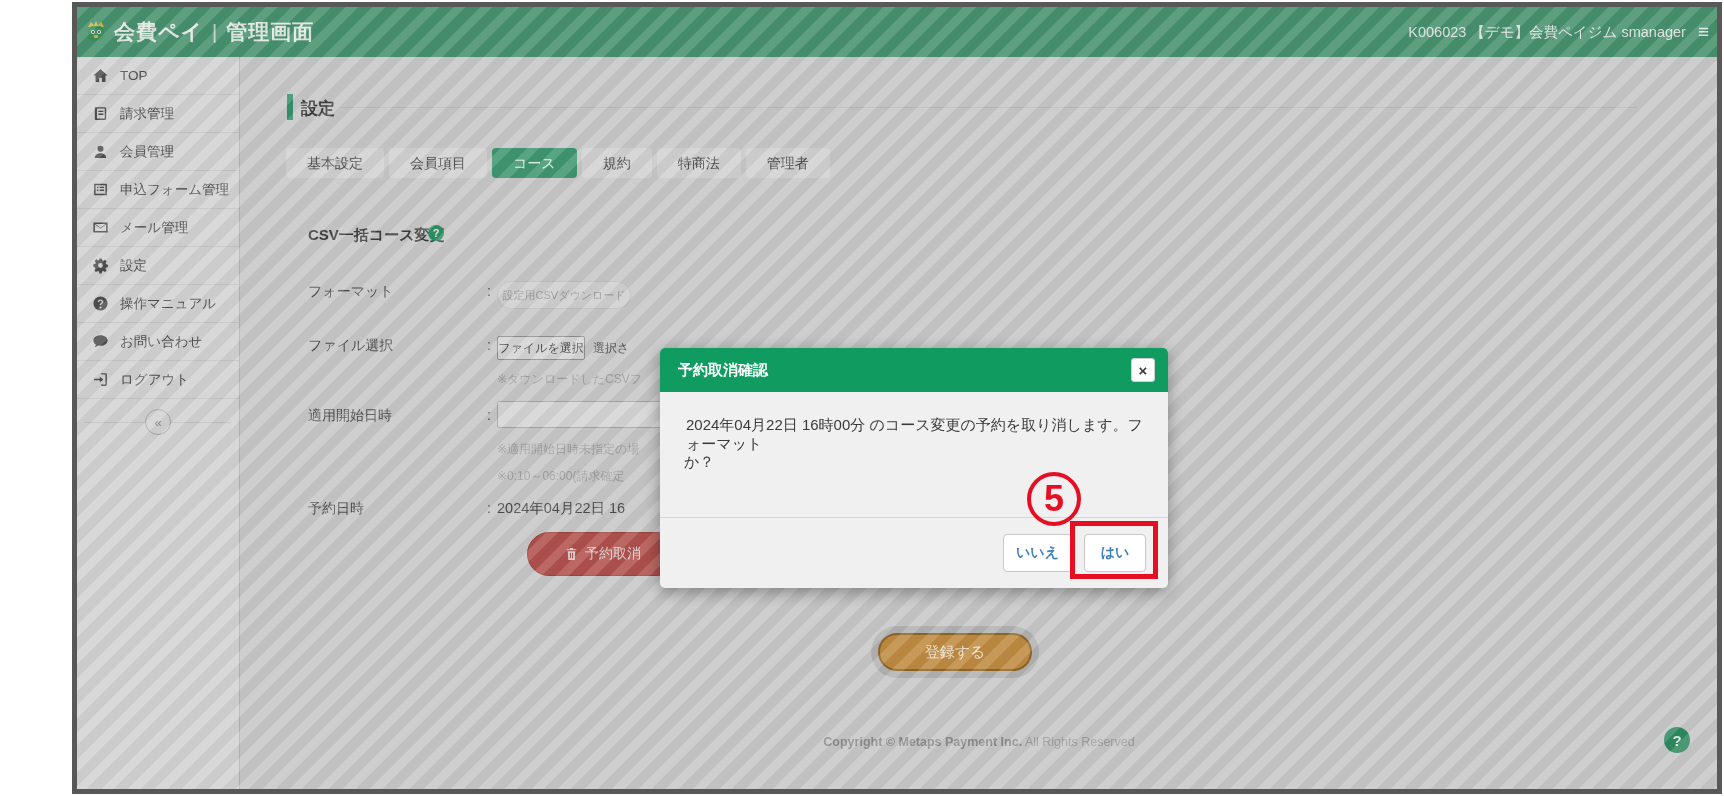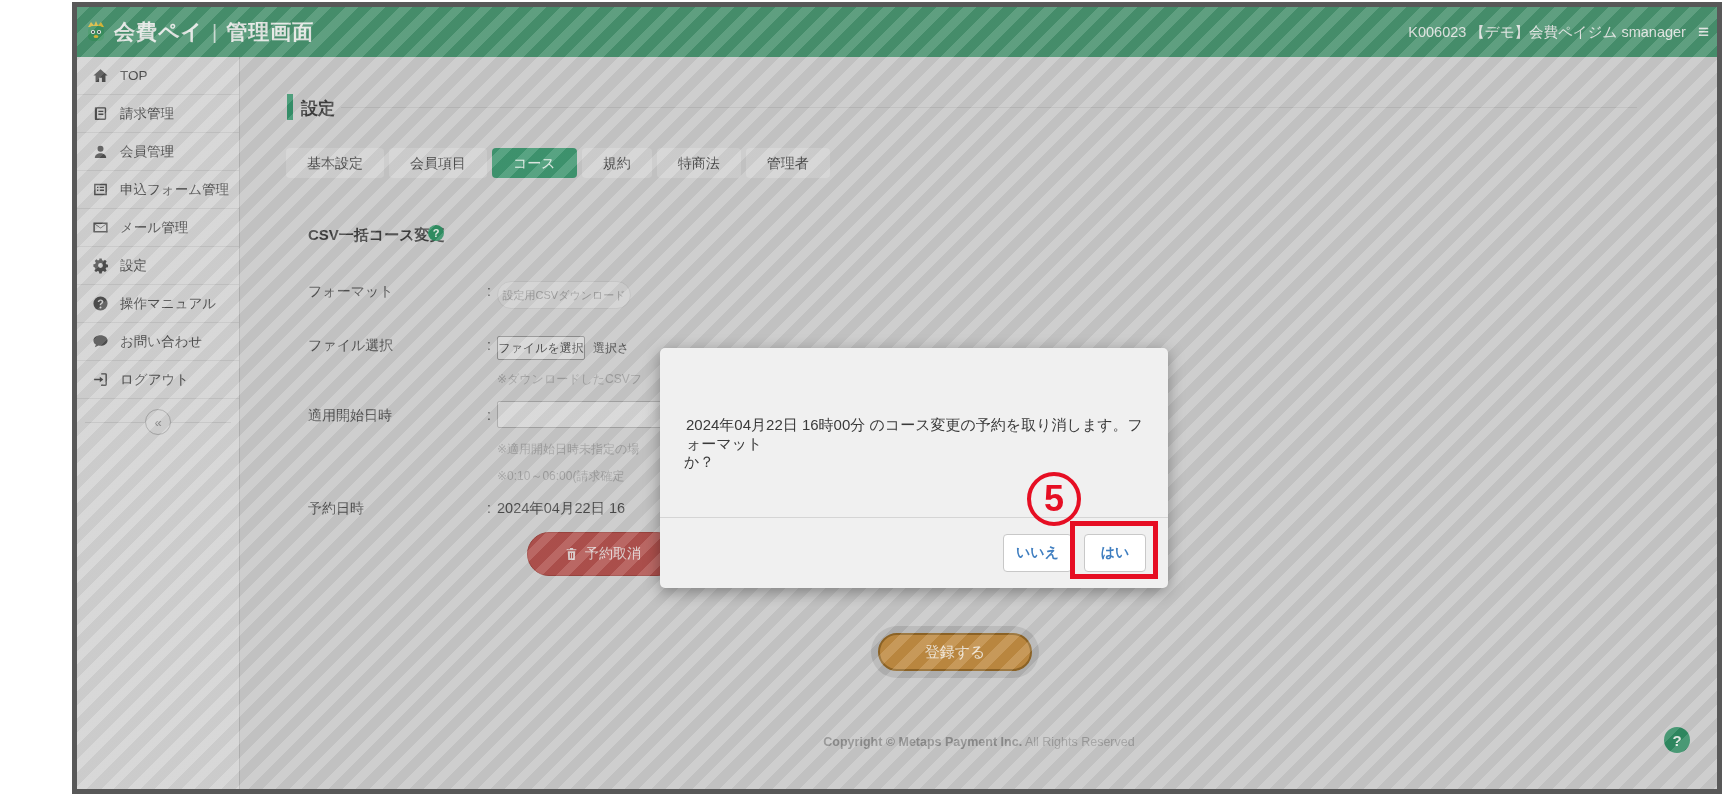--- a/index.html
+++ b/index.html
@@ -273,20 +273,26 @@
 
       <div class="copyright">
         <b>Copyright © Metaps Payment Inc.</b><span> All Rights Reserved</span>
       </div>
       <div class="help-fab">?</div>
     </div>
 
     <div class="stripes"></div>
 
     <div class="modal">
+      <div class="modal-hdr">
+        <div class="modal-title">予約取消確認</div>
+        <div class="modal-close">
+          <span>×</span>
+        </div>
+      </div>
       <div class="modal-body">
         <div class="mline1">2024年04月22日 16時00分 のコース変更の予約を取り消します。フォーマット</div>
         <div class="mline2">か？</div>
       </div>
       <div class="modal-sep"></div>
       <div class="modal-foot">
         <div class="dlg-btn">いいえ</div>
         <div class="dlg-btn">はい</div>
       </div>
     </div>

